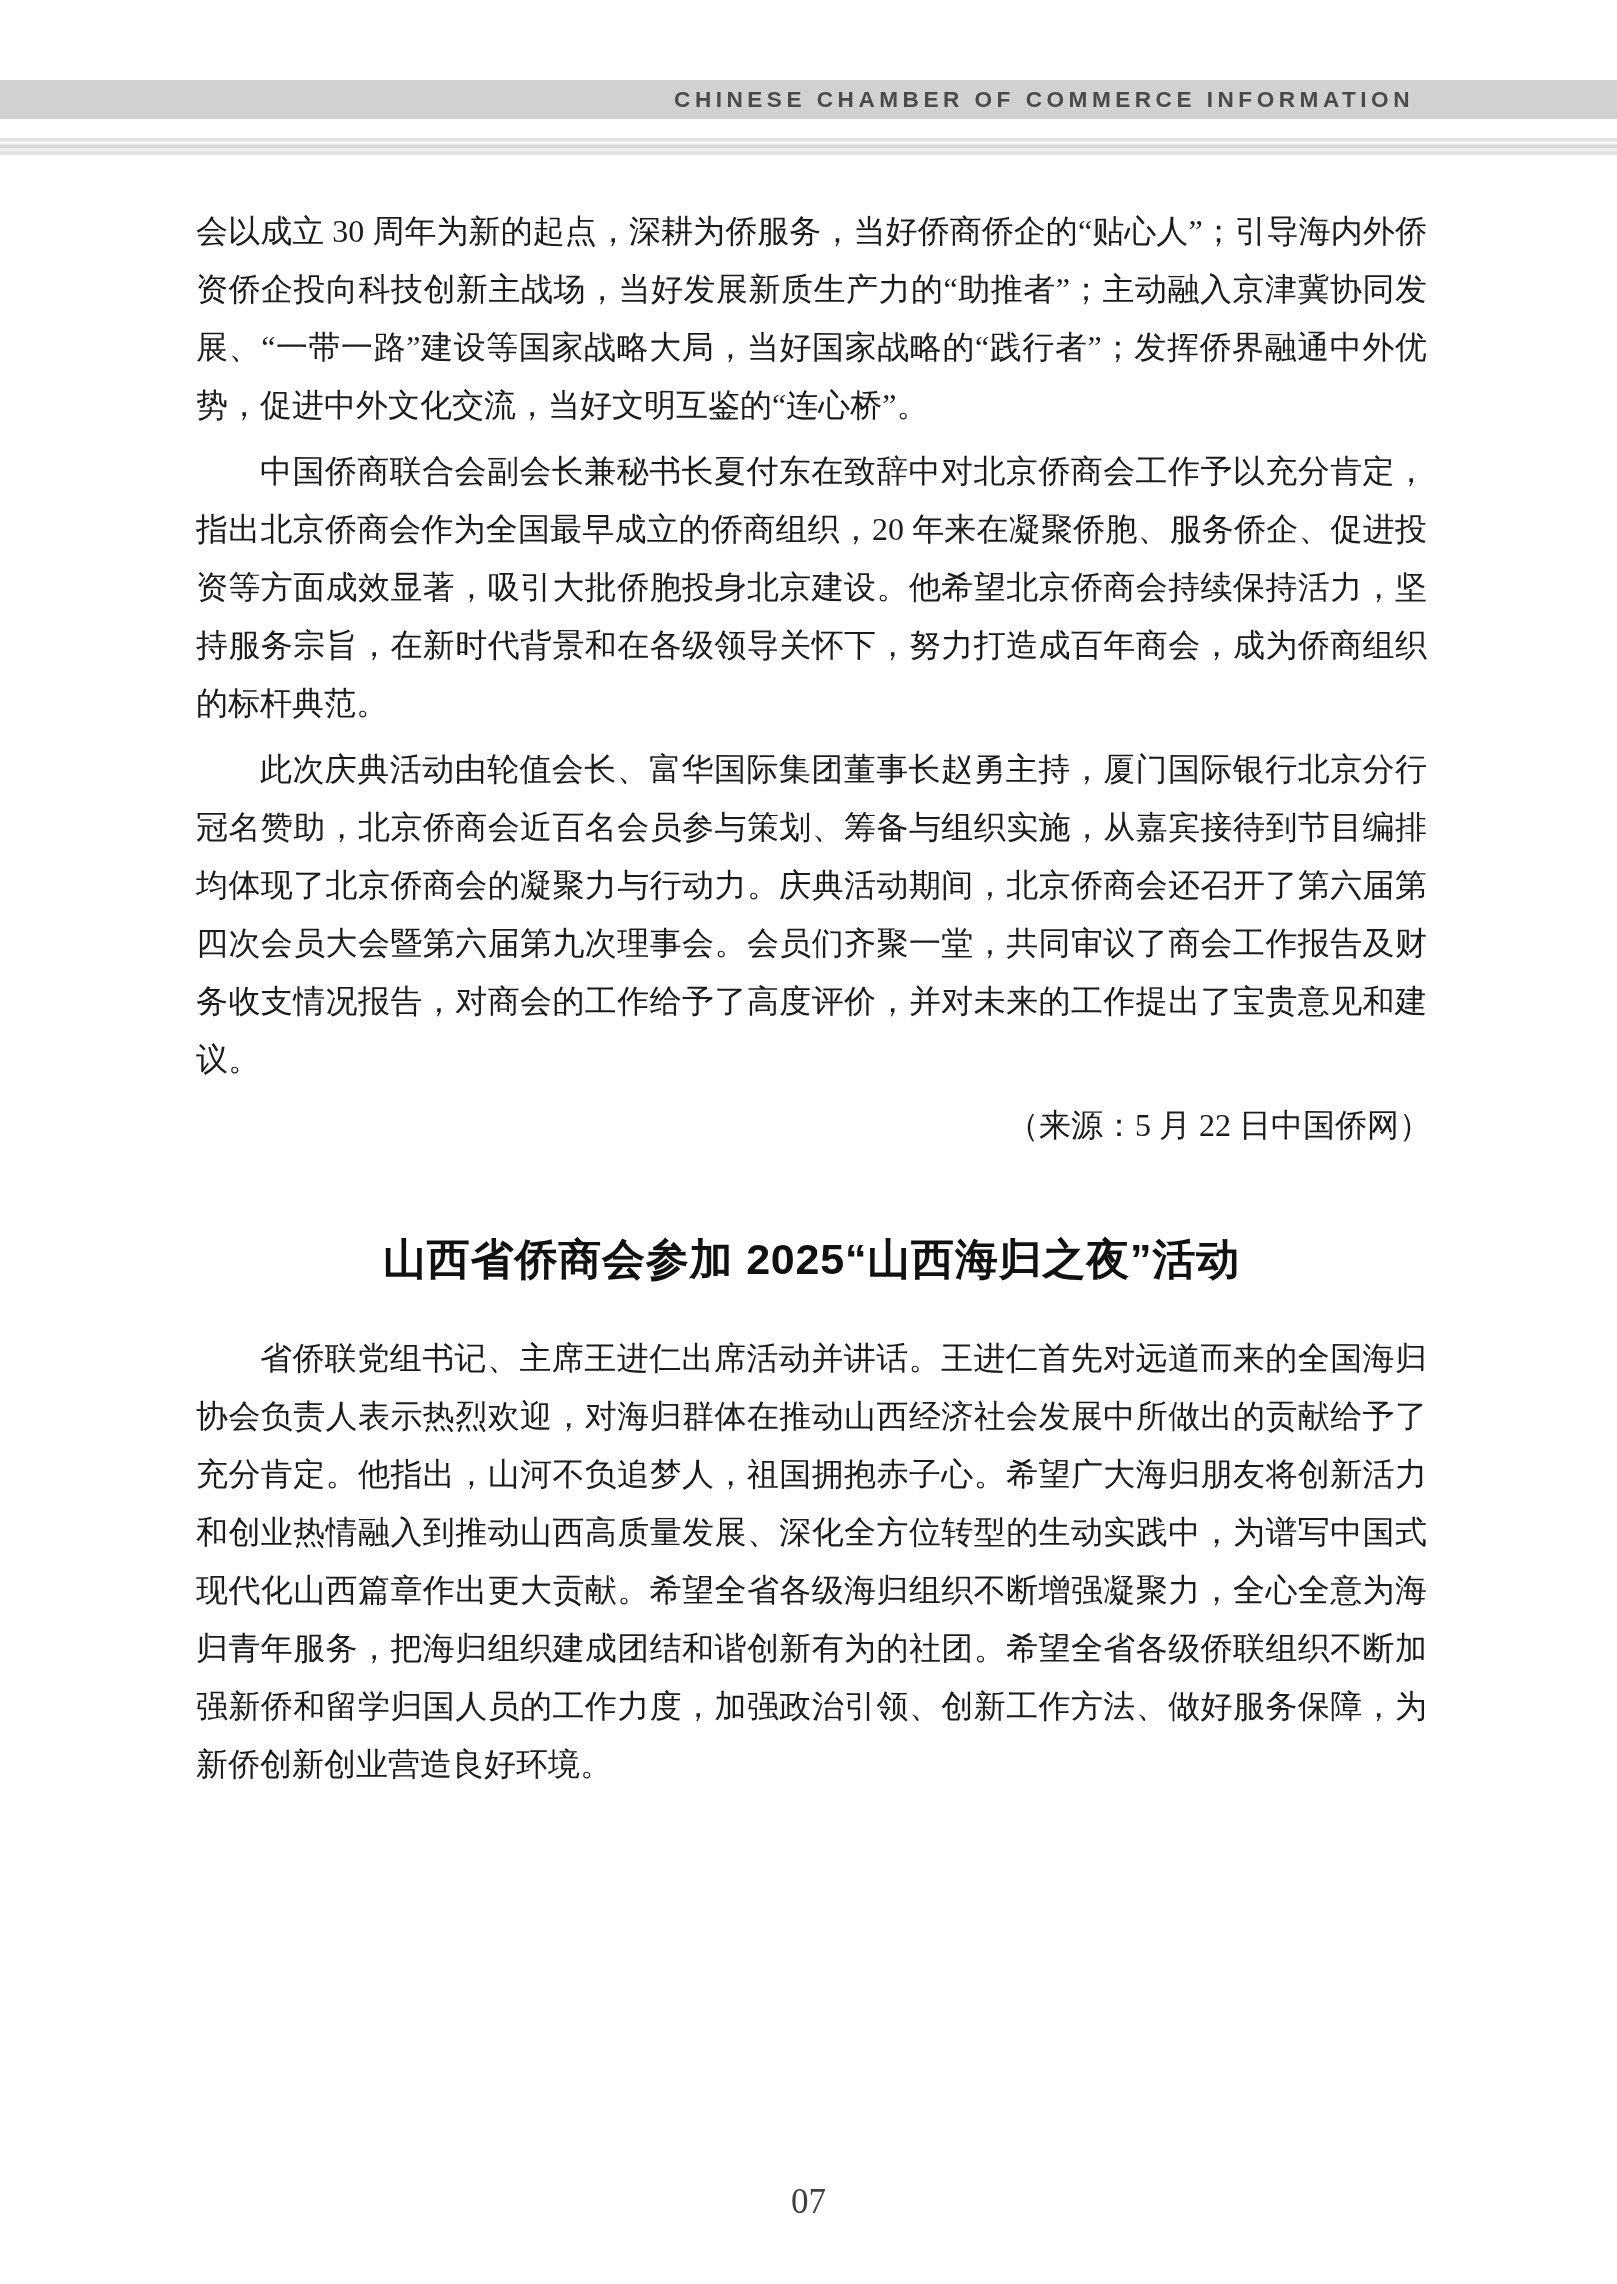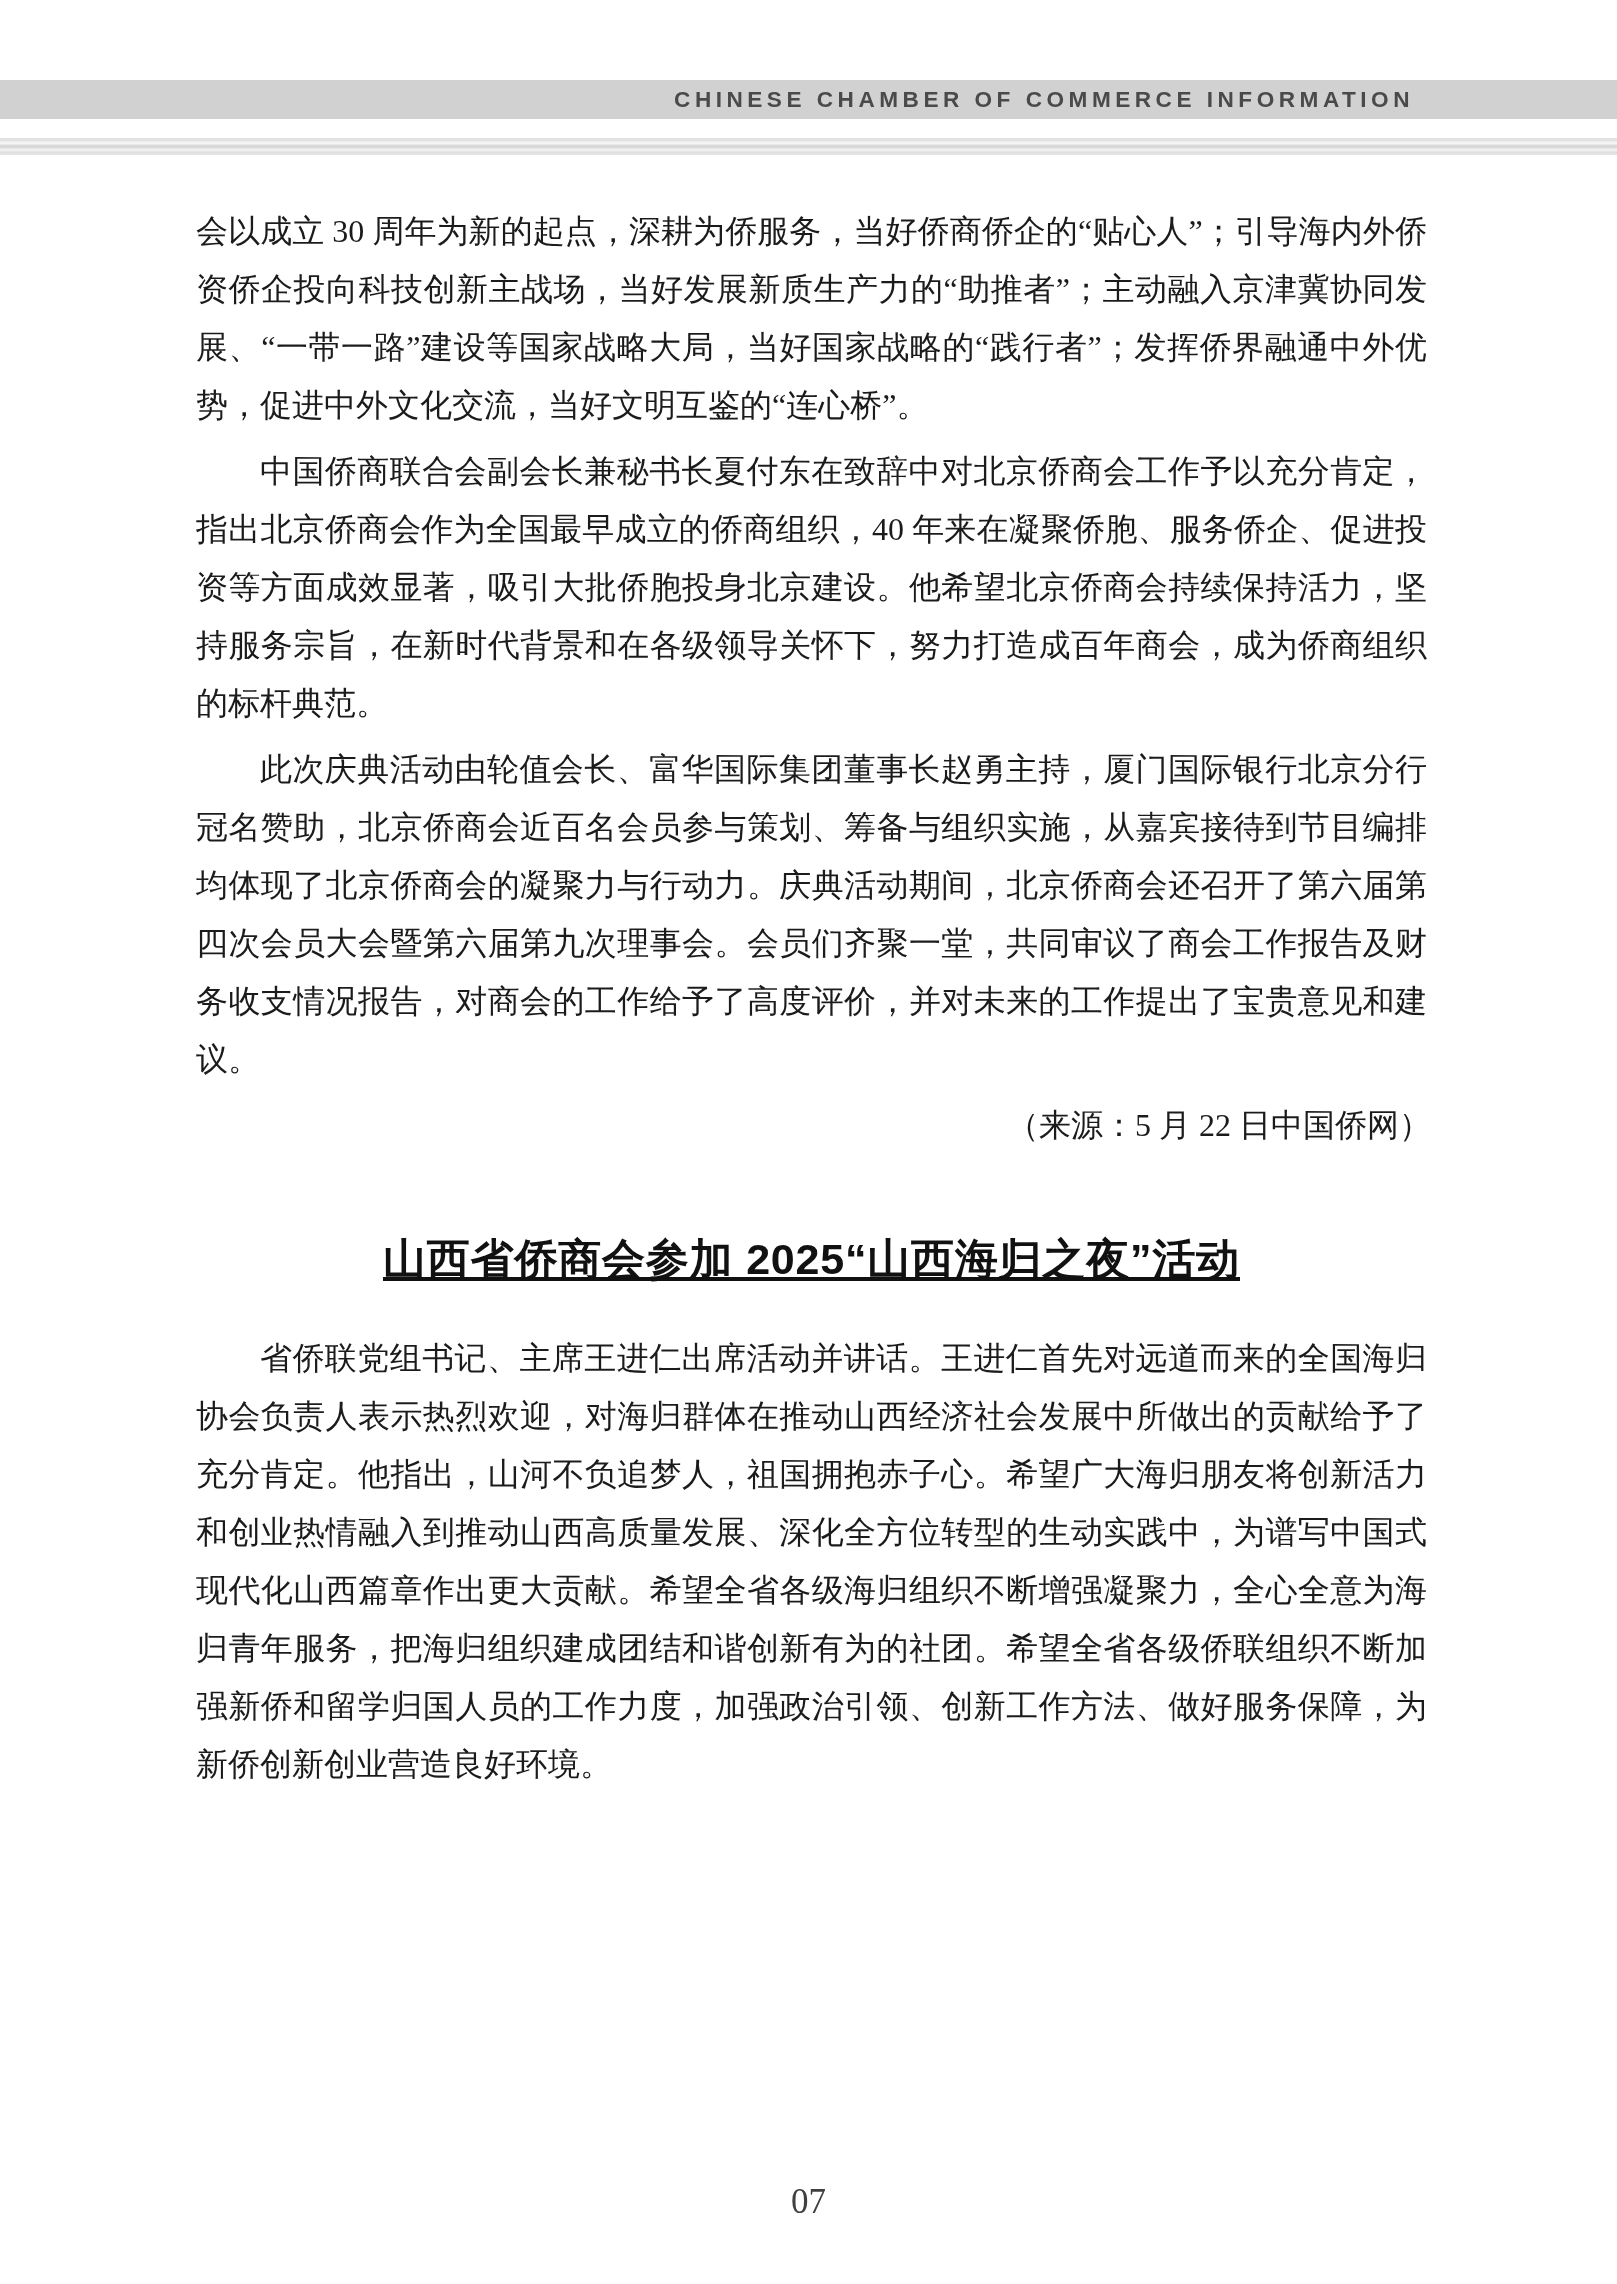--- a/index.html
+++ b/index.html
@@ -67,21 +67,20 @@
   .title2 {
     margin: 68px 0 32px 0;
     line-height: 75px;
     font-family: "Liberation Sans", sans-serif;
     font-size: 43px;
     font-weight: 700;
     letter-spacing: 0.8px;
     color: #111111;
     text-align: center;
     text-indent: 0;
-    text-decoration: underline;
   }
 
   
   .page-number {
     position: absolute;
     top: 2183px; left: 0; right: 0;
     text-align: center;
     font-family: "Liberation Serif", serif;
     font-size: 35px;
     line-height: 38px;
@@ -95,21 +94,21 @@
 
   <div class="banner">
     <span class="banner-text">CHINESE CHAMBER OF COMMERCE INFORMATION</span>
   </div>
   <div class="banner-rule"></div>
 
   <div class="content">
 
     <p class="para no-indent">会以成立 30 周年为新的起点，深耕为侨服务，当好侨商侨企的“贴心人”；引导海内外侨资侨企投向科技创新主战场，当好发展新质生产力的“助推者”；主动融入京津冀协同发展、“一带一路”建设等国家战略大局，当好国家战略的“践行者”；发挥侨界融通中外优势，促进中外文化交流，当好文明互鉴的“连心桥”。</p>
 
-    <p class="para">中国侨商联合会副会长兼秘书长夏付东在致辞中对北京侨商会工作予以充分肯定，指出北京侨商会作为全国最早成立的侨商组织，40 年来在凝聚侨胞、服务侨企、促进投资等方面成效显著，吸引大批侨胞投身北京建设。他希望北京侨商会持续保持活力，坚持服务宗旨，在新时代背景和在各级领导关怀下，努力打造成百年商会，成为侨商组织的标杆典范。</p>
+    <p class="para">中国侨商联合会副会长兼秘书长夏付东在致辞中对北京侨商会工作予以充分肯定，指出北京侨商会作为全国最早成立的侨商组织，20 年来在凝聚侨胞、服务侨企、促进投资等方面成效显著，吸引大批侨胞投身北京建设。他希望北京侨商会持续保持活力，坚持服务宗旨，在新时代背景和在各级领导关怀下，努力打造成百年商会，成为侨商组织的标杆典范。</p>
 
 
     <p class="para">此次庆典活动由轮值会长、富华国际集团董事长赵勇主持，厦门国际银行北京分行冠名赞助，北京侨商会近百名会员参与策划、筹备与组织实施，从嘉宾接待到节目编排均体现了北京侨商会的凝聚力与行动力。庆典活动期间，北京侨商会还召开了第六届第四次会员大会暨第六届第九次理事会。会员们齐聚一堂，共同审议了商会工作报告及财务收支情况报告，对商会的工作给予了高度评价，并对未来的工作提出了宝贵意见和建议。</p>
 
     <p class="source">（来源：5 月 22 日中国侨网）</p>
 
     <h2 class="title2">山西省侨商会参加 2025“山西海归之夜”活动</h2>
 
 
     <p class="para">省侨联党组书记、主席王进仁出席活动并讲话。王进仁首先对远道而来的全国海归协会负责人表示热烈欢迎，对海归群体在推动山西经济社会发展中所做出的贡献给予了充分肯定。他指出，山河不负追梦人，祖国拥抱赤子心。希望广大海归朋友将创新活力和创业热情融入到推动山西高质量发展、深化全方位转型的生动实践中，为谱写中国式现代化山西篇章作出更大贡献。希望全省各级海归组织不断增强凝聚力，全心全意为海归青年服务，把海归组织建成团结和谐创新有为的社团。希望全省各级侨联组织不断加强新侨和留学归国人员的工作力度，加强政治引领、创新工作方法、做好服务保障，为新侨创新创业营造良好环境。</p>

